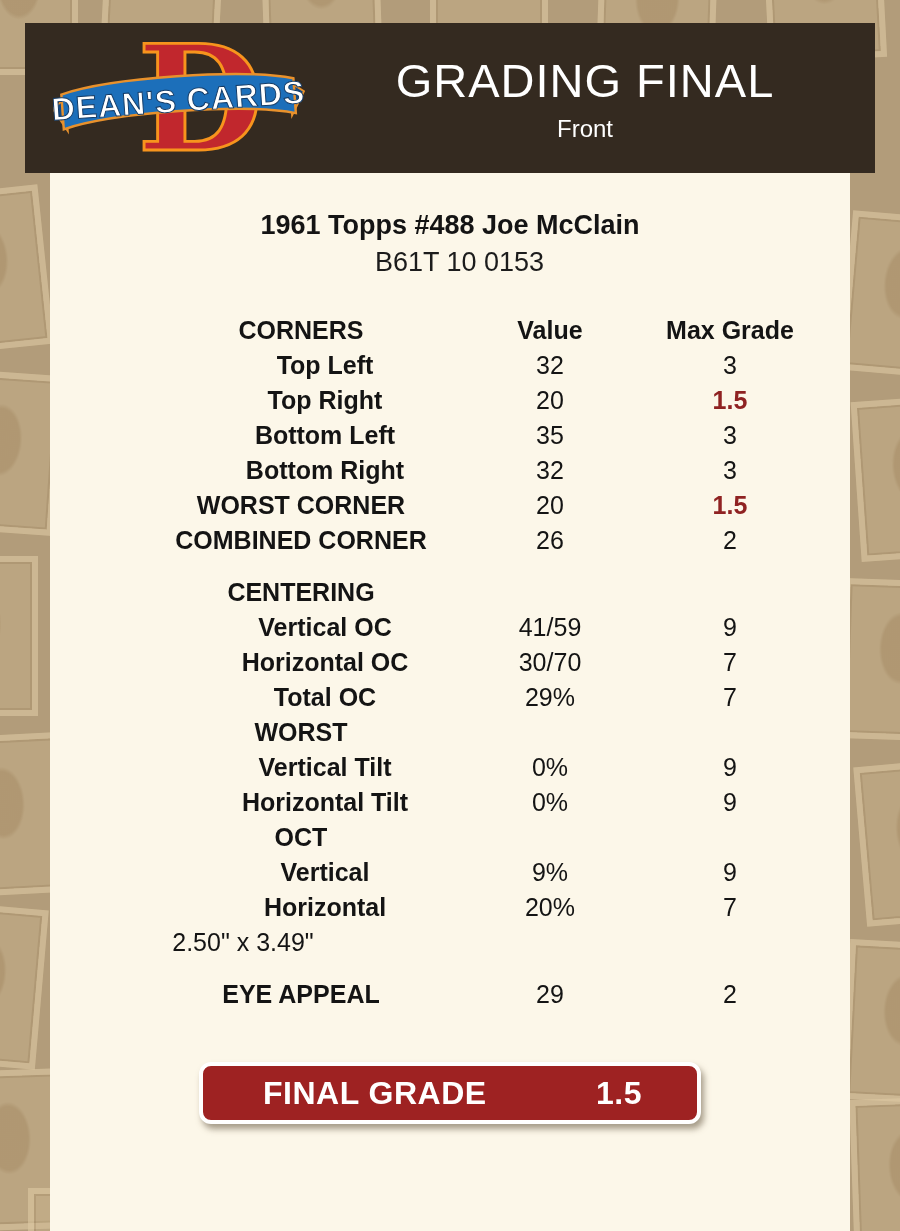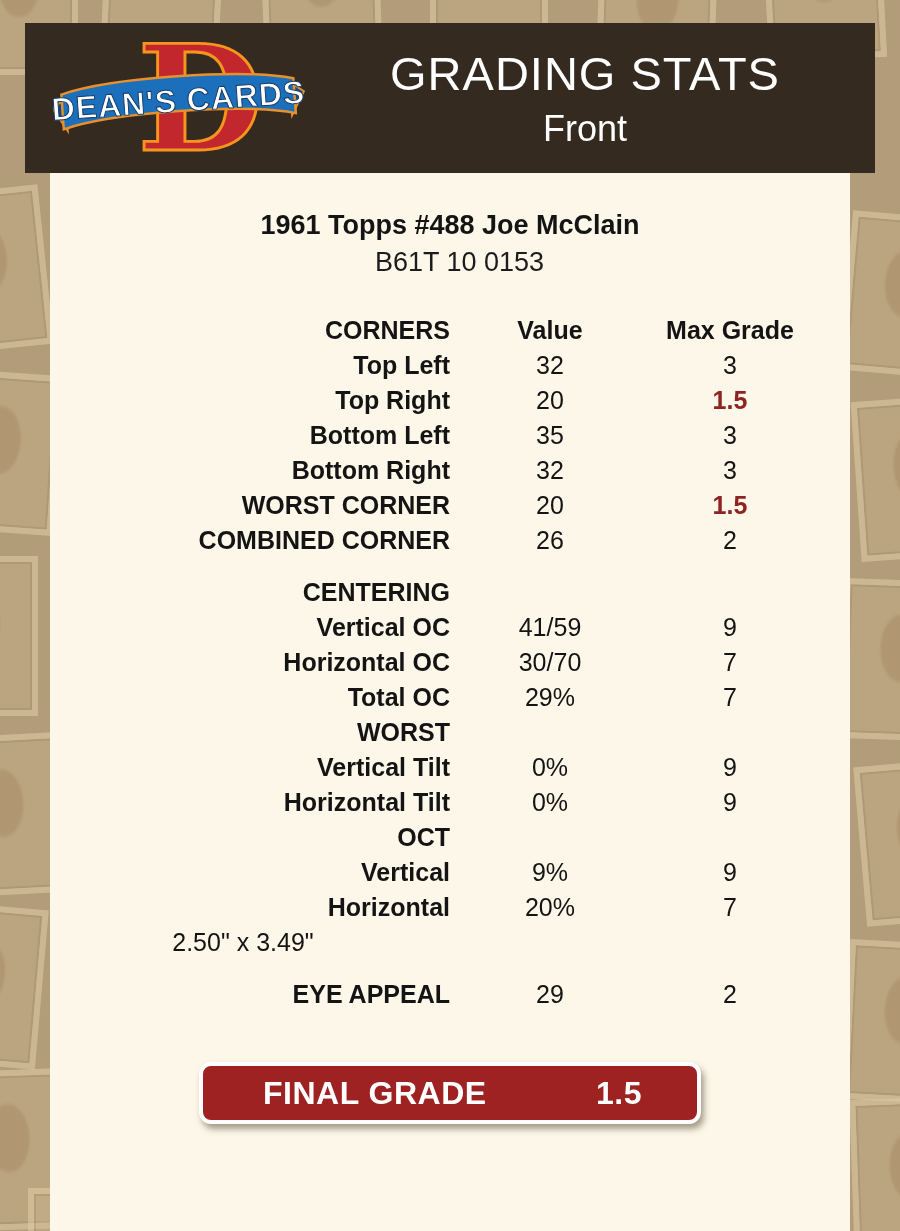--- a/index.html
+++ b/index.html
@@ -34,36 +34,36 @@
     position:absolute;left:25px;top:23px;width:850px;height:150px;
     background:var(--header-bg);z-index:2;
   }
   .logo{position:absolute;left:28px;top:5px;width:252px;height:140px;}
   .header-titles{
     position:absolute;left:280px;right:10px;top:0;height:150px;
     display:flex;flex-direction:column;align-items:center;justify-content:center;
     color:#fff;gap:7px;
   }
   .header-title{font-size:47px;letter-spacing:1px;}
-  .header-subtitle{font-size:36px;}
+  .header-subtitle{font-size:24px;}
   
   .panel{
     position:absolute;left:50px;top:173px;width:800px;height:1067px;
     background:var(--panel-bg);z-index:1;
   }
   .card-title{margin-top:33px;text-align:center;font-size:27px;font-weight:bold;line-height:38px;}
   .card-serial{text-align:center;font-size:27px;line-height:37px;color:#1c1c1c;margin-left:19px;}
   
   .grade-table{margin:32px 30px 0 100px;}
   .t-row{
     display:grid;grid-template-columns:300px 200px 160px;
     height:35px;align-items:center;font-size:25px;
   }
   .t-row.gap{margin-top:17px;}
-  .cell-label{padding-left:2px;text-align:right;}
+  .cell-label{padding-left:2px;text-align:center;}
   .cell-label.indent{padding-left:50px;font-weight:bold;}
   .cell-value,.cell-max{text-align:center;}
   .bold{font-weight:bold;}
   .red{color:var(--red);font-weight:bold;}
   .shift{transform:translateX(-57px);}
   
   .final-grade{
     width:502px;height:62px;margin:50px auto 0;
     background:var(--button-red);
     border:4px solid #fff;border-radius:12px;
@@ -216,16 +216,16 @@
       <text x="152" y="124" text-anchor="middle" font-family="DejaVu Serif, serif" font-size="150" font-weight="bold" fill="#c1272d" stroke="#f7941d" stroke-width="3">D</text>
       <g transform="rotate(-4 130 82)">
         <polygon points="14,62 0,72 14,96" fill="#124a86" stroke="#e8912c" stroke-width="2"></polygon>
         <polygon points="246,62 260,72 246,96" fill="#124a86" stroke="#e8912c" stroke-width="2"></polygon>
         <path d="M10,58 C62,44 198,44 250,58 L250,94 C198,80 62,80 10,94 Z" fill="#1c6fba" stroke="#e8912c" stroke-width="2.5"></path>
         <text x="130" y="84" text-anchor="middle" font-family="Liberation Sans, sans-serif" font-size="33" font-weight="bold" letter-spacing="1" fill="#ffffff" stroke="#123a66" stroke-width="1">DEAN'S CARDS</text>
       </g>
     </svg>
   </div>
   <div class="header-titles">
-    <div class="header-title">GRADING STATS</div>
+    <div class="header-title">GRADING FINAL</div>
     <div class="header-subtitle">Front</div>
   </div>
 </div>
 
 </body></html>

